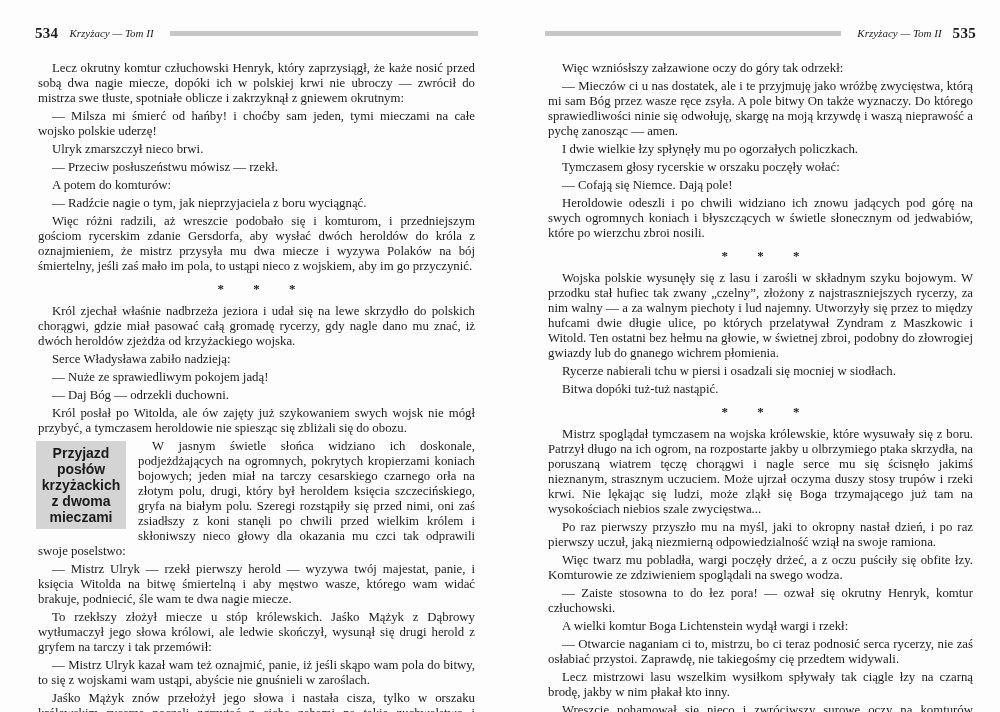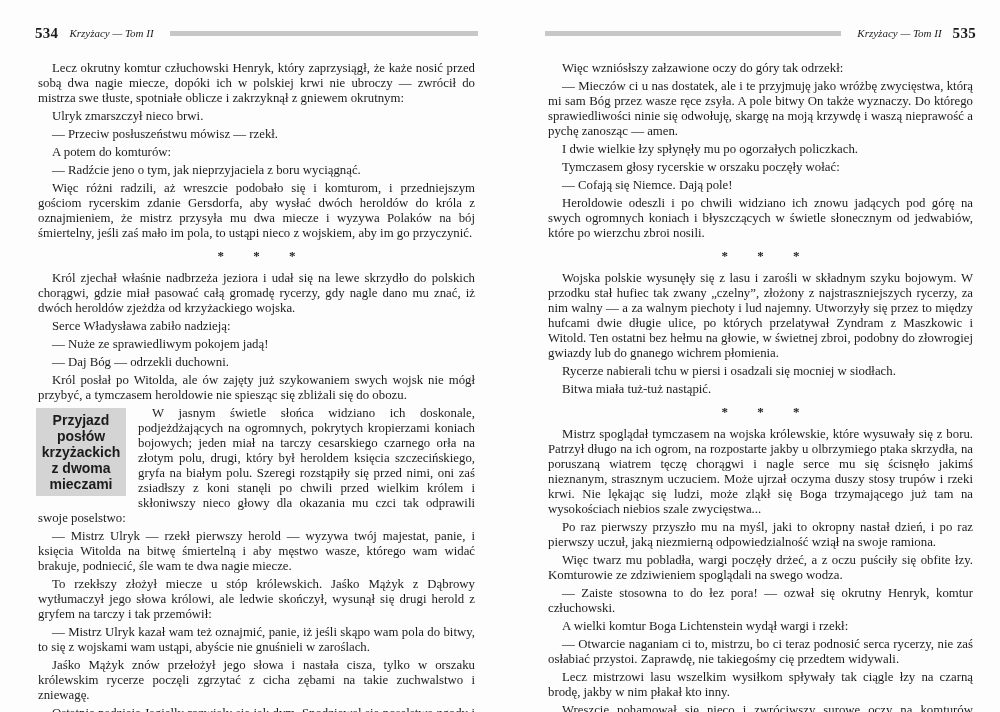--- a/index.html
+++ b/index.html
@@ -67,24 +67,25 @@
 <div class="spread">
 
   <section class="page left">
     <header class="pagehead">
       <span class="pnum">534</span>
       <span class="ptitle">Krzyżacy — Tom II</span>
       <span class="rule"></span>
     </header>
     <div class="pagebody">
       <p class="para">Lecz okrutny komtur człuchowski Henryk, który zaprzysiągł, że każe nosić przed sobą dwa nagie miecze, dopóki ich w polskiej krwi nie ubroczy — zwrócił do mistrza swe tłuste, spotniałe oblicze i zakrzyknął z gniewem okrutnym:</p>
+      <p class="para">— Milsza mi śmierć od hańby! i choćby sam jeden, tymi mieczami na całe wojsko polskie uderzę!</p>
       <p class="para">Ulryk zmarszczył nieco brwi.</p>
       <p class="para">— Przeciw posłuszeństwu mówisz — rzekł.</p>
       <p class="para">A potem do komturów:</p>
-      <p class="para">— Radźcie jeno o tym, jak nieprzyjaciela z boru wyciągnąć.</p>
+      <p class="para">— Radźcie nagie o tym, jak nieprzyjaciela z boru wyciągnąć.</p>
       <p class="para">Więc różni radzili, aż wreszcie podobało się i komturom, i przedniejszym gościom rycerskim zdanie Gersdorfa, aby wysłać dwóch heroldów do króla z oznajmieniem, że mistrz przysyła mu dwa miecze i wyzywa Polaków na bój śmiertelny, jeśli zaś mało im pola, to ustąpi nieco z wojskiem, aby im go przyczynić.</p>
       <div class="sep">* * *</div>
       <p class="para">Król zjechał właśnie nadbrzeża jeziora i udał się na lewe skrzydło do polskich chorągwi, gdzie miał pasować całą gromadę rycerzy, gdy nagle dano mu znać, iż dwóch heroldów zjeżdża od krzyżackiego wojska.</p>
       <p class="para">Serce Władysława zabiło nadzieją:</p>
       <p class="para">— Nuże ze sprawiedliwym pokojem jadą!</p>
       <p class="para">— Daj Bóg — odrzekli duchowni.</p>
       <p class="para">Król posłał po Witolda, ale ów zajęty już szykowaniem swych wojsk nie mógł przybyć, a tymczasem heroldowie nie spiesząc się zbliżali się do obozu.</p>
       <p class="para">
         <span class="note">
           <span class="note-line">Przyjazd posłów</span>
@@ -110,21 +111,21 @@
     <div class="pagebody">
       <p class="para">Więc wzniósłszy załzawione oczy do góry tak odrzekł:</p>
       <p class="para">— Mieczów ci u nas dostatek, ale i te przyjmuję jako wróżbę zwycięstwa, którą mi sam Bóg przez wasze ręce zsyła. A pole bitwy On także wyznaczy. Do którego sprawiedliwości ninie się odwołuję, skargę na moją krzywdę i waszą nieprawość a pychę zanosząc — amen.</p>
       <p class="para">I dwie wielkie łzy spłynęły mu po ogorzałych policzkach.</p>
       <p class="para">Tymczasem głosy rycerskie w orszaku poczęły wołać:</p>
       <p class="para">— Cofają się Niemce. Dają pole!</p>
       <p class="para">Heroldowie odeszli i po chwili widziano ich znowu jadących pod górę na swych ogromnych koniach i błyszczących w świetle słonecznym od jedwabiów, które po wierzchu zbroi nosili.</p>
       <div class="sep">* * *</div>
       <p class="para">Wojska polskie wysunęły się z lasu i zarośli w składnym szyku bojowym. W przodku stał hufiec tak zwany „czelny”, złożony z najstraszniejszych rycerzy, za nim walny — a za walnym piechoty i lud najemny. Utworzyły się przez to między hufcami dwie długie ulice, po których przelatywał Zyndram z Maszkowic i Witold. Ten ostatni bez hełmu na głowie, w świetnej zbroi, podobny do złowrogiej gwiazdy lub do gnanego wichrem płomienia.</p>
       <p class="para">Rycerze nabierali tchu w piersi i osadzali się mocniej w siodłach.</p>
-      <p class="para">Bitwa miała tuż-tuż nastąpić.</p>
+      <p class="para">Bitwa dopóki tuż-tuż nastąpić.</p>
       <div class="sep">* * *</div>
       <p class="para">Mistrz spoglądał tymczasem na wojska królewskie, które wysuwały się z boru. Patrzył długo na ich ogrom, na rozpostarte jakby u olbrzymiego ptaka skrzydła, na poruszaną wiatrem tęczę chorągwi i nagle serce mu się ścisnęło jakimś nieznanym, strasznym uczuciem. Może ujrzał oczyma duszy stosy trupów i rzeki krwi. Nie lękając się ludzi, może zląkł się Boga trzymającego już tam na wysokościach niebios szale zwycięstwa...</p>
       <p class="para">Po raz pierwszy przyszło mu na myśl, jaki to okropny nastał dzień, i po raz pierwszy uczuł, jaką niezmierną odpowiedzialność wziął na swoje ramiona.</p>
       <p class="para">Więc twarz mu pobladła, wargi poczęły drżeć, a z oczu puściły się obfite łzy. Komturowie ze zdziwieniem spoglądali na swego wodza.</p>
       <p class="para">— Zaiste stosowna to do łez pora! — ozwał się okrutny Henryk, komtur człuchowski.</p>
       <p class="para">A wielki komtur Boga Lichtenstein wydął wargi i rzekł:</p>
       <p class="para">— Otwarcie naganiam ci to, mistrzu, bo ci teraz podnosić serca rycerzy, nie zaś osłabiać przystoi. Zaprawdę, nie takiegośmy cię przedtem widywali.</p>
       <p class="para">Lecz mistrzowi lasu wszelkim wysiłkom spływały tak ciągle łzy na czarną brodę, jakby w nim płakał kto inny.</p>
       <p class="para">Wreszcie pohamował się nieco i zwróciwszy surowe oczy na komturów zawołał:</p>
       <p class="para">— Do chorągwi!</p>

